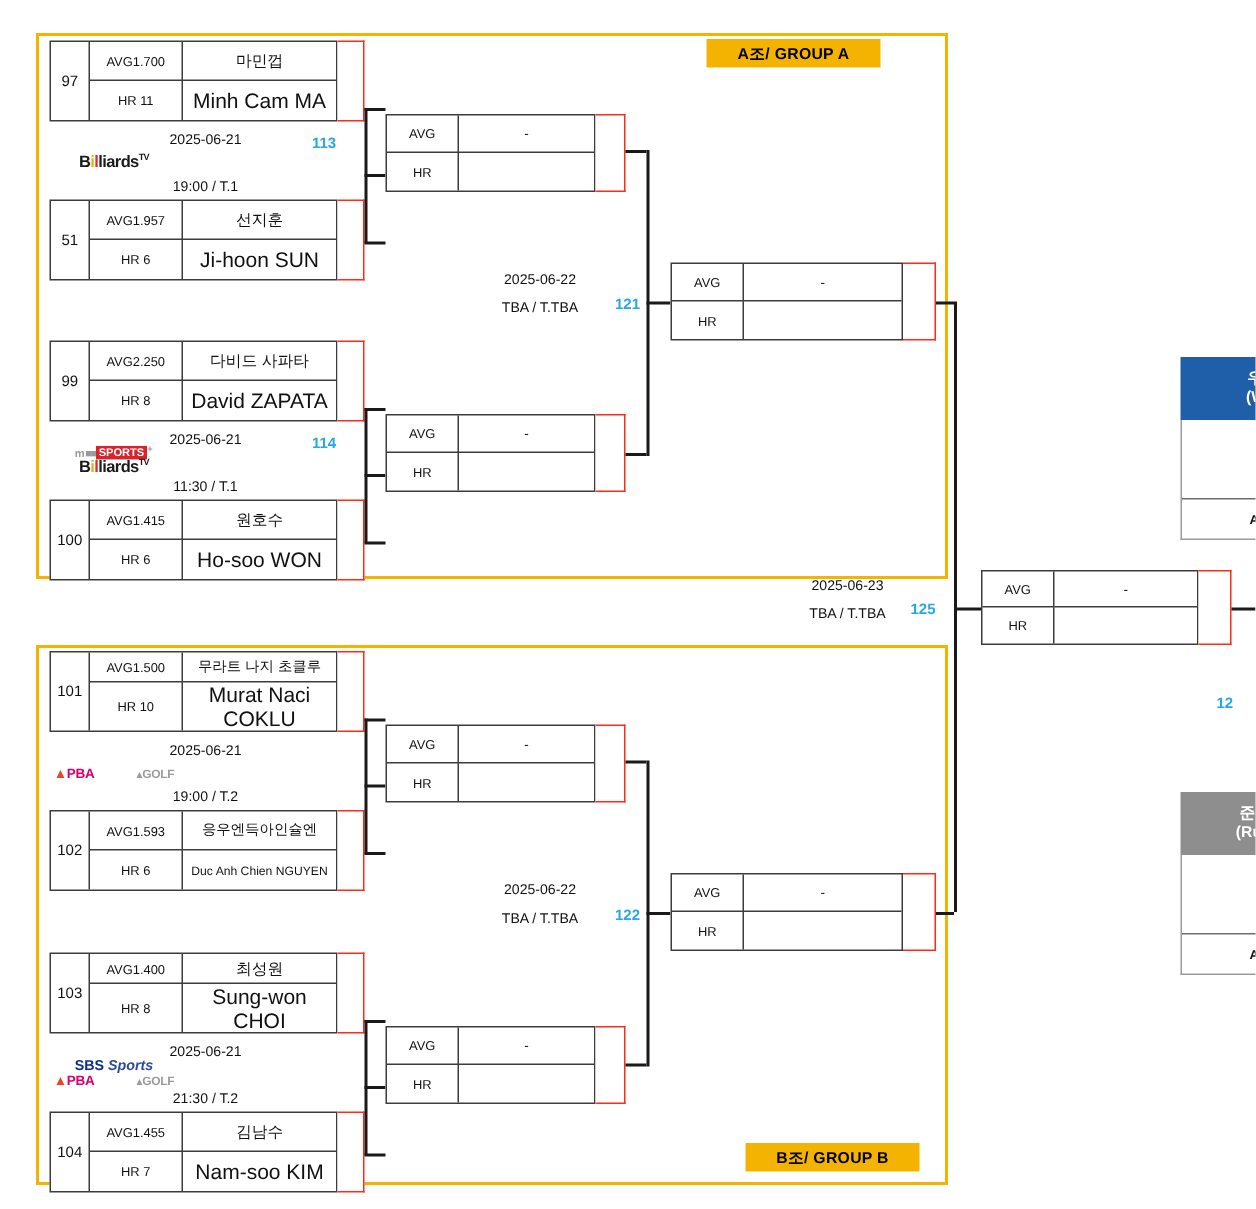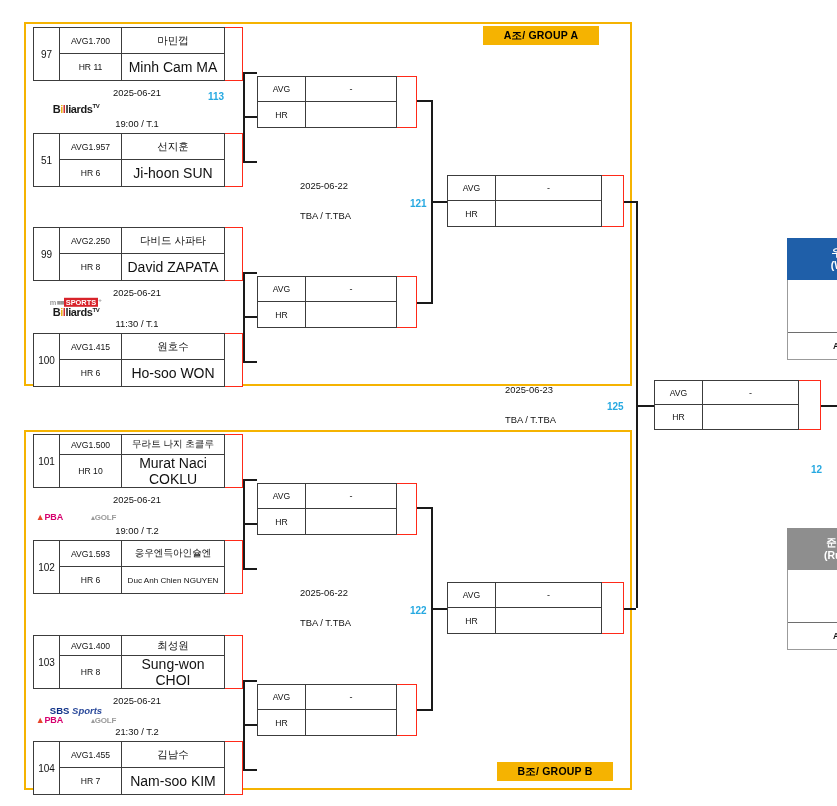--- a/index.html
+++ b/index.html
@@ -80,23 +80,23 @@
   .resbox .lbl.top{border-bottom:1.4px solid #3c3c3c;}
   .resbox .val{display:flex;align-items:center;justify-content:center;font-size:9px;}
   .resbox .val.top{border-bottom:1.4px solid #3c3c3c;}
 
   
   .ln{position:absolute;background:#1a1a1a;}
   .ln.v{width:1.7px;}
   .ln.h{height:1.7px;}
 
   
-  .roundinfo{position:absolute;}
+  .roundinfo{position:absolute;text-align:center;}
   .roundinfo .d{font-size:9.4px;}
-  .roundinfo .t{font-size:9.4px;margin-top:19px;}
+  .roundinfo .t{font-size:9.4px;margin-top:8px;}
   .roundnum{position:absolute;font-size:10px;font-weight:bold;color:#27a9e1;}
 
   
   .finalpanel{position:absolute;box-sizing:border-box;}
   .fp-head{
     position:absolute;left:0;top:0;right:0;height:42px;
     display:flex;flex-direction:column;align-items:center;justify-content:center;
     color:#fff;font-size:10.5px;font-weight:bold;line-height:1.25;text-align:center;
   }
   .fp-head.win{background:#1f5fa9;}
@@ -107,21 +107,21 @@
   }
   .fp-row{height:26px;display:flex;align-items:center;justify-content:center;font-size:9px;}
   .fp-row.sep{border-top:1.3px solid #6e6e6e;font-weight:bold;font-size:8.6px;}
 </style>
 </head>
 <body>
 
 <div class="stage">
 
   <div class="group-frame" style="left:24px;top:22px;width:608px;height:364px;"></div>
-  <div class="group-badge" style="left:483px;top:26px;width:96px;">A조/ GROUP A</div>
+  <div class="group-badge" style="left:471px;top:26px;width:96px;">A조/ GROUP A</div>
 
   <div class="group-frame" style="left:24px;top:430px;width:608px;height:360px;"></div>
   <div class="group-badge" style="left:497px;top:762px;width:96px;">B조/ GROUP B</div>
 
   <div class="seedbox" style="left:33px;top:27px;width:192px;height:54px;">
     <div class="grid">
       <div class="seedno">97</div>
       <div class="avg">AVG1.700</div>
       <div class="knm">마민껍</div>
       <div class="hr">HR 11</div>
@@ -177,20 +177,21 @@
   <div class="redstub" style="left:225px;top:227px;width:18px;height:54px;"></div>
 
   <div class="matchinfo" style="left:33px;top:283px;width:192px;height:50px;">
     <div class="mi-date">2025-06-21</div>
     <div class="mi-time">11:30 / T.1</div>
     <div class="mi-logo">
       <div class="logo-mbc">m<span style="letter-spacing:-1px">■■</span><span class="sp">SPORTS</span><sup>+</sup></div>
       <div class="logo-billiards"><span class="b1">B</span><span class="b2">i</span><span class="b3">l</span><span class="b1">liards</span><sup>TV</sup></div>
     </div>
   </div>
+  <div class="mi-num" style="position:absolute;left:208px;top:296px;">114</div>
 
   <div class="seedbox" style="left:33px;top:333px;width:192px;height:54px;">
     <div class="grid">
       <div class="seedno">100</div>
       <div class="avg">AVG1.415</div>
       <div class="knm">원호수</div>
       <div class="hr">HR 6</div>
       <div class="enm">Ho-soo WON</div>
     </div>
   </div>

